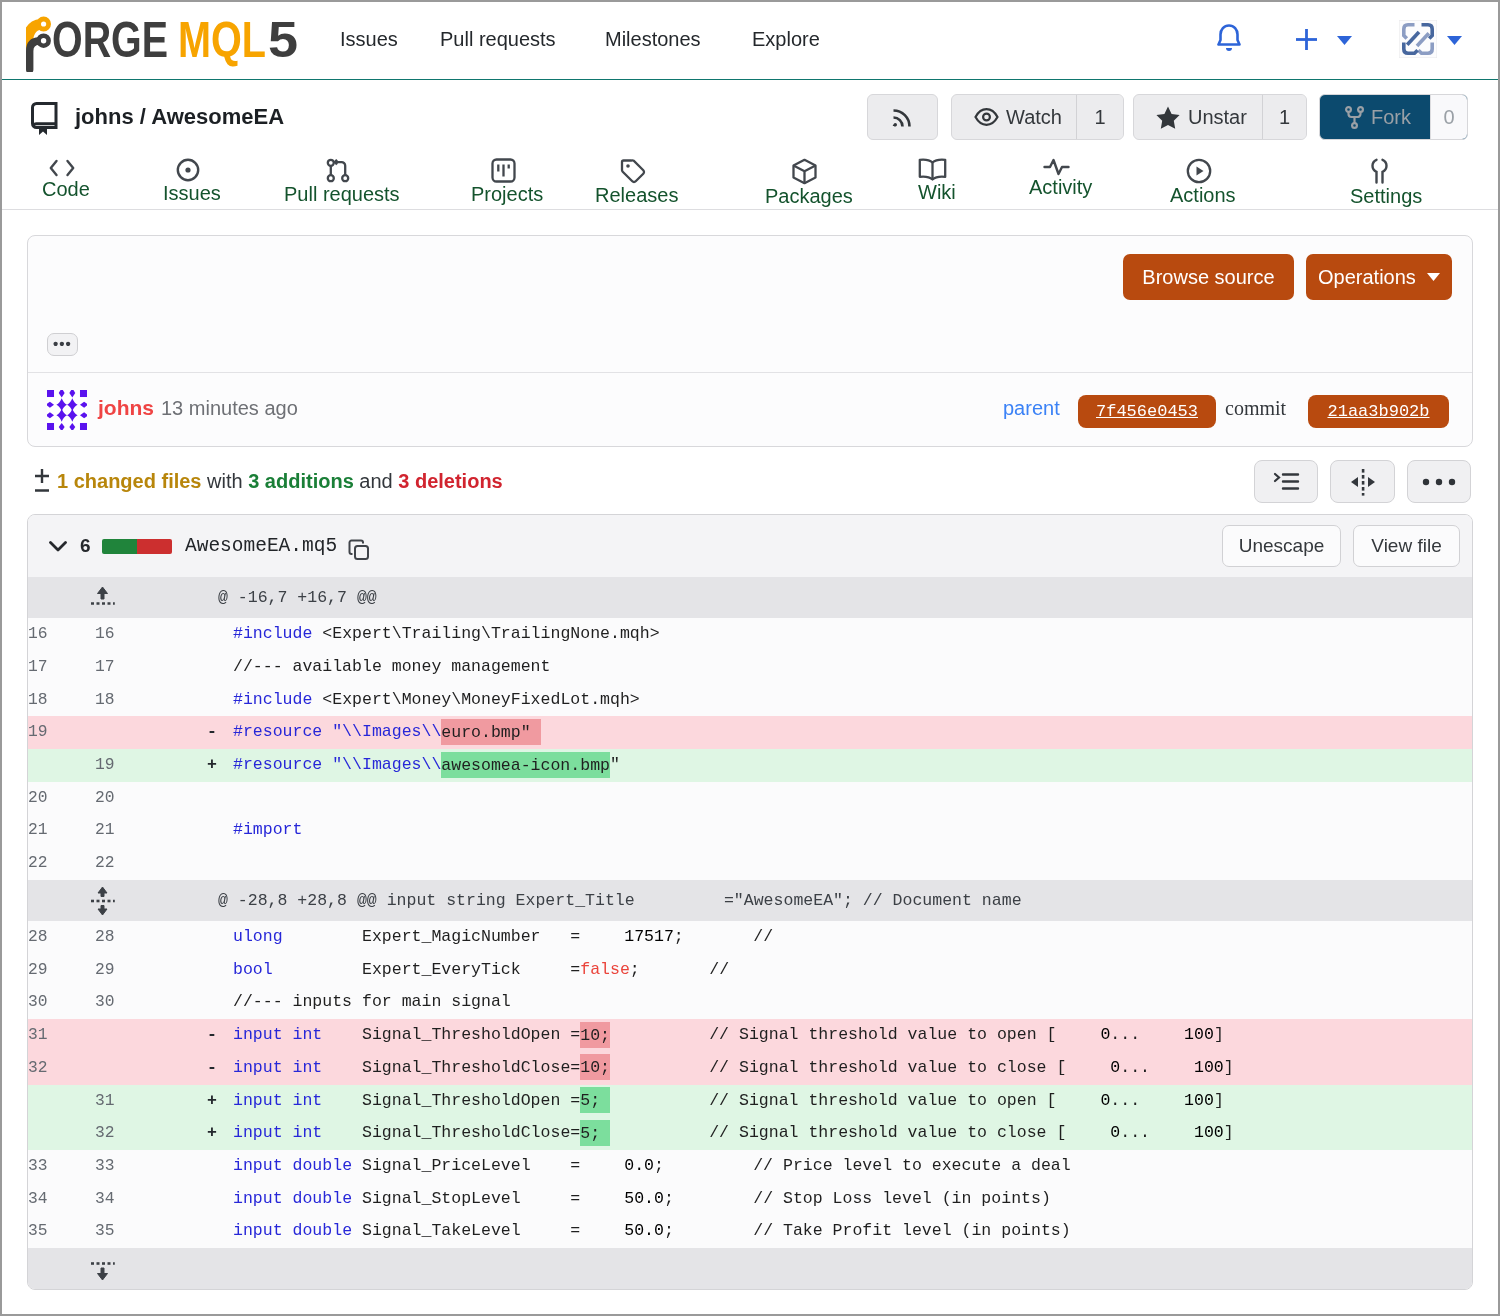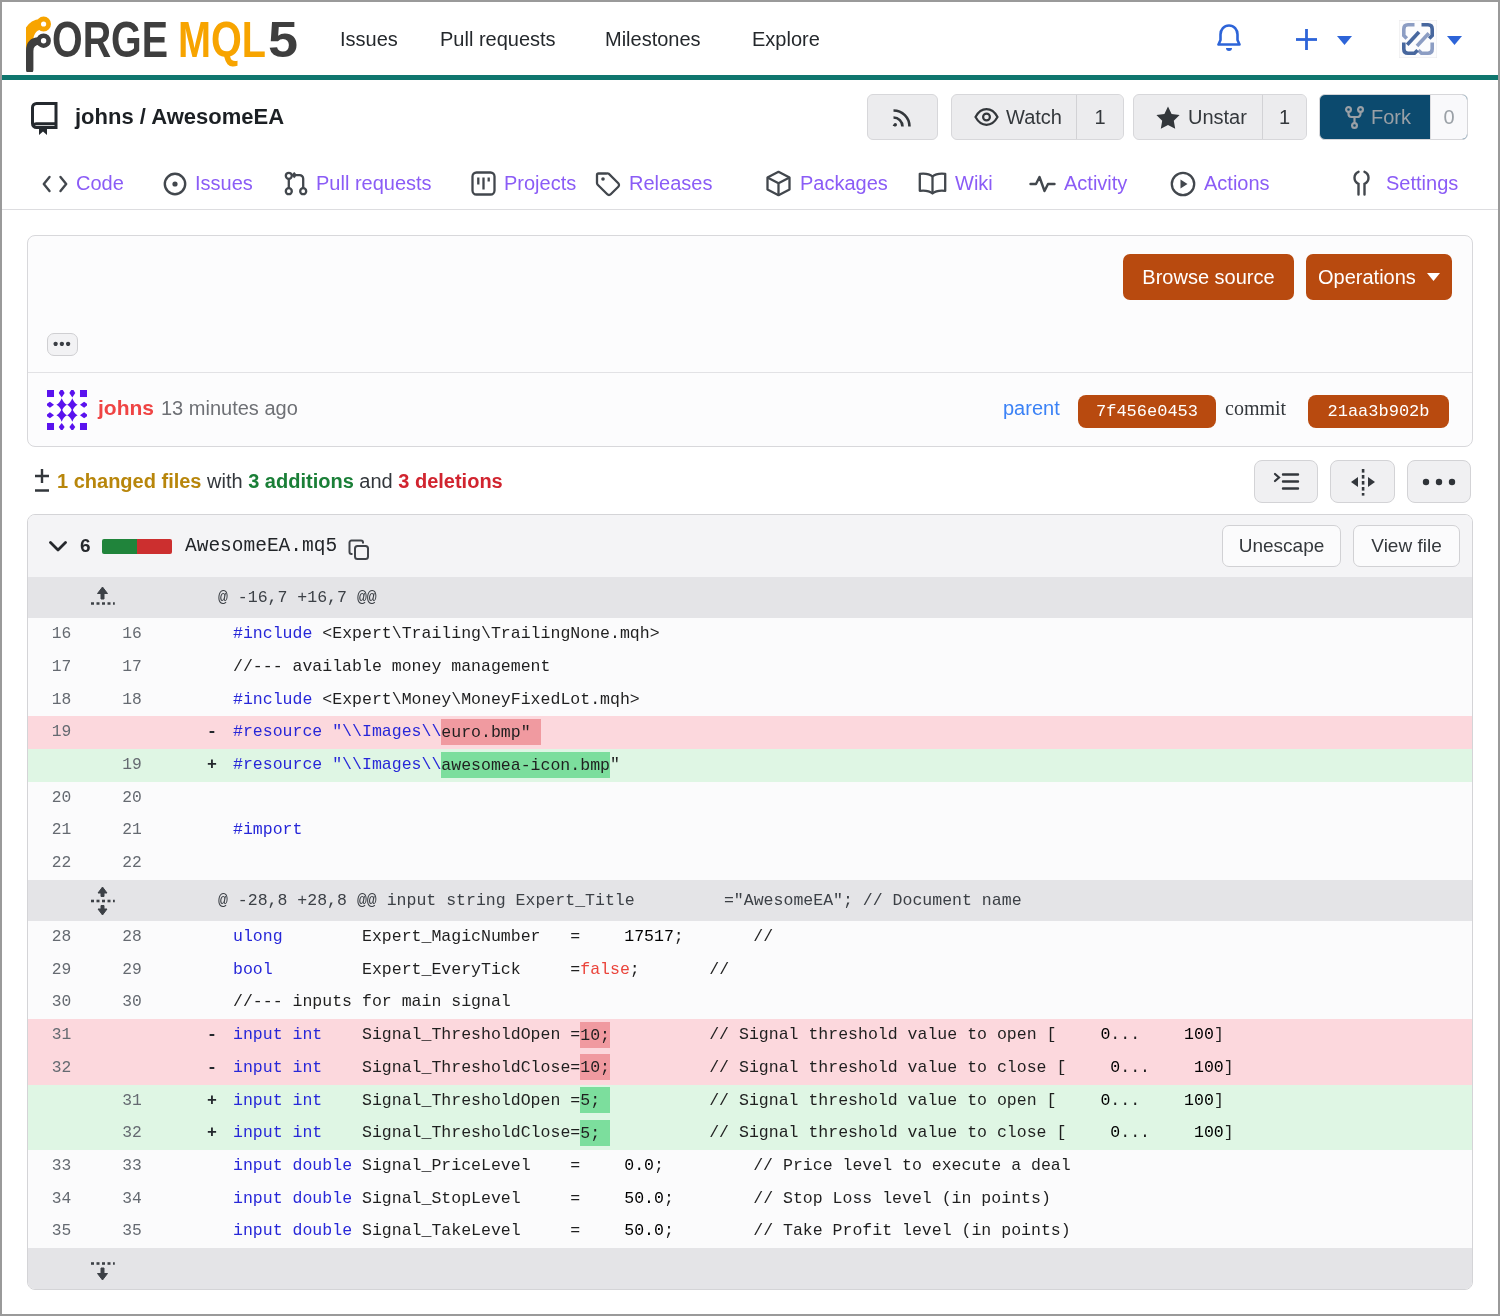--- a/index.html
+++ b/index.html
@@ -4,54 +4,54 @@
 <style>
 * { margin:0; padding:0; box-sizing:border-box; }
 html,body { background:#fff; }
 body { font-family:"Liberation Sans", sans-serif; }
 .page { position:relative; width:1500px; height:1316px; background:#fff; overflow:hidden; }
 .winborder { position:absolute; inset:0; border:2px solid #9a9a9a; z-index:99; pointer-events:none; }
 .abs { position:absolute; }
 .mono { font-family:"Liberation Mono", monospace; }
 
 
-.nav { position:absolute; left:0; top:0; width:1500px; height:80px; background:#fff; border-bottom:5px solid #0f766e; }
+.nav { position:absolute; left:0; top:0; width:1500px; height:80px; background:#fff; border-bottom:1px solid #0f766e; }
 .navlink { position:absolute; top:0; height:79px; line-height:79px; font-size:20px; color:#24282c; }
 
 
 .rtitle { position:absolute; left:75px; top:104px; font-size:22px; font-weight:bold; color:#1c2024; }
 .hbtn { position:absolute; top:94px; height:46px; border:1px solid #d7d7da; border-radius:6px; background:#ececee; display:flex; align-items:center; font-size:20px; color:#34383c; overflow:hidden; }
 .hbtn .cnt { height:100%; display:flex; align-items:center; justify-content:center; border-left:1px solid #d2d2d5; background:#ececee; }
 
 
 .tabs { position:absolute; left:0; top:158px; width:1500px; height:52px; border-bottom:1px solid #dddde0; }
-.tab { position:absolute; top:0; height:51px; display:flex; align-items:center; font-size:20px; color:#8b5cf6; }
+.tab { position:absolute; top:0; height:51px; display:flex; align-items:center; font-size:20px; color:#14532d;flex-direction:column; }
 .tab svg { margin-right:8px; }
 
 
 .cbox { position:absolute; left:27px; top:235px; width:1446px; height:212px; border:1px solid #d8d8db; border-radius:8px; background:#fcfcfd; }
 .obtn { position:absolute; height:46px; border-radius:7px; background:#b84a0f; color:#fff; font-size:20px; display:flex; align-items:center; justify-content:center; }
 .dotsbtn { position:absolute; left:19px; top:97px; width:31px; height:23px; border:1px solid #cfcfd2; border-radius:7px; background:#f2f2f4; color:#3a3e44; font-size:15px; font-weight:bold; text-align:center; line-height:19px; letter-spacing:1px; }
 .arow { position:absolute; left:0; right:0; top:136px; height:75px; border-top:1px solid #e2e2e5; }
-.hashbtn { position:absolute; top:22px; height:33px; border-radius:8px; background:#b84a0f; color:#fff; font-family:"Liberation Mono",monospace; font-size:17px; display:flex; align-items:center; justify-content:center; }
+.hashbtn { position:absolute; top:22px; height:33px; border-radius:8px; background:#b84a0f; color:#fff; font-family:"Liberation Mono",monospace; font-size:17px; display:flex; align-items:center; justify-content:center;text-decoration:underline; }
 
 
 .stats { position:absolute; left:25px; top:460px; width:1446px; height:44px; font-size:20px; color:#33373c; }
 .sbtn { position:absolute; top:0; height:43px; border:1px solid #d3d3d6; border-radius:8px; background:#f0f0f2; display:flex; align-items:center; justify-content:center; }
 
 
 .dbox { position:absolute; left:27px; top:514px; width:1446px; height:776px; border:1px solid #d4d4d7; border-radius:8px; background:#fbfbfc; overflow:hidden; }
 .dhead { position:absolute; left:0; top:0; width:100%; height:62px; background:#f4f4f6; }
 .dbtn { position:absolute; top:10px; height:42px; border:1px solid #d1d1d4; border-radius:7px; background:#fbfbfc; font-size:19px; color:#34383c; display:flex; align-items:center; justify-content:center; }
 .hunk { position:relative; width:100%; height:41.3px; background:#e4e4e7; font-family:"Liberation Mono",monospace; font-size:16.55px; color:#3c4046;padding-left:14px; }
 .hunk .ht { position:absolute; left:190px; top:0; height:41.3px; line-height:41.3px; white-space:pre; }
 .crow { position:relative; width:100%; height:32.7px; font-family:"Liberation Mono",monospace; font-size:16.55px; color:#1f1f1f; }
 .crow.del { background:#fcd8dd; }
 .crow.add { background:#dff6e4; }
-.n1,.n2 { position:absolute; top:0; height:32.7px; line-height:32.7px; text-align:center; color:#656a71; font-size:16.3px; }
+.n1,.n2 { position:absolute; top:0; height:32.7px; line-height:32.7px; text-align:left; color:#656a71; font-size:16.3px; }
 .n1 { left:0; width:67px; }
 .n2 { left:67px; width:74px; }
 .sg { position:absolute; left:179px; top:0; height:32.7px; line-height:32.7px; font-weight:bold; color:#24282d; }
 .cd { position:absolute; left:205px; top:0; height:32.7px; line-height:32.7px; white-space:pre; }
 .b { color:#2727d8; }
 .g { color:#000000;margin-left:44px; }
 .rr { color:#ea443b; }
 .hld { background:#f09aa0; padding:3.5px 0; }
 .hla { background:#7cde9d; padding:3.5px 0; }
 </style>

